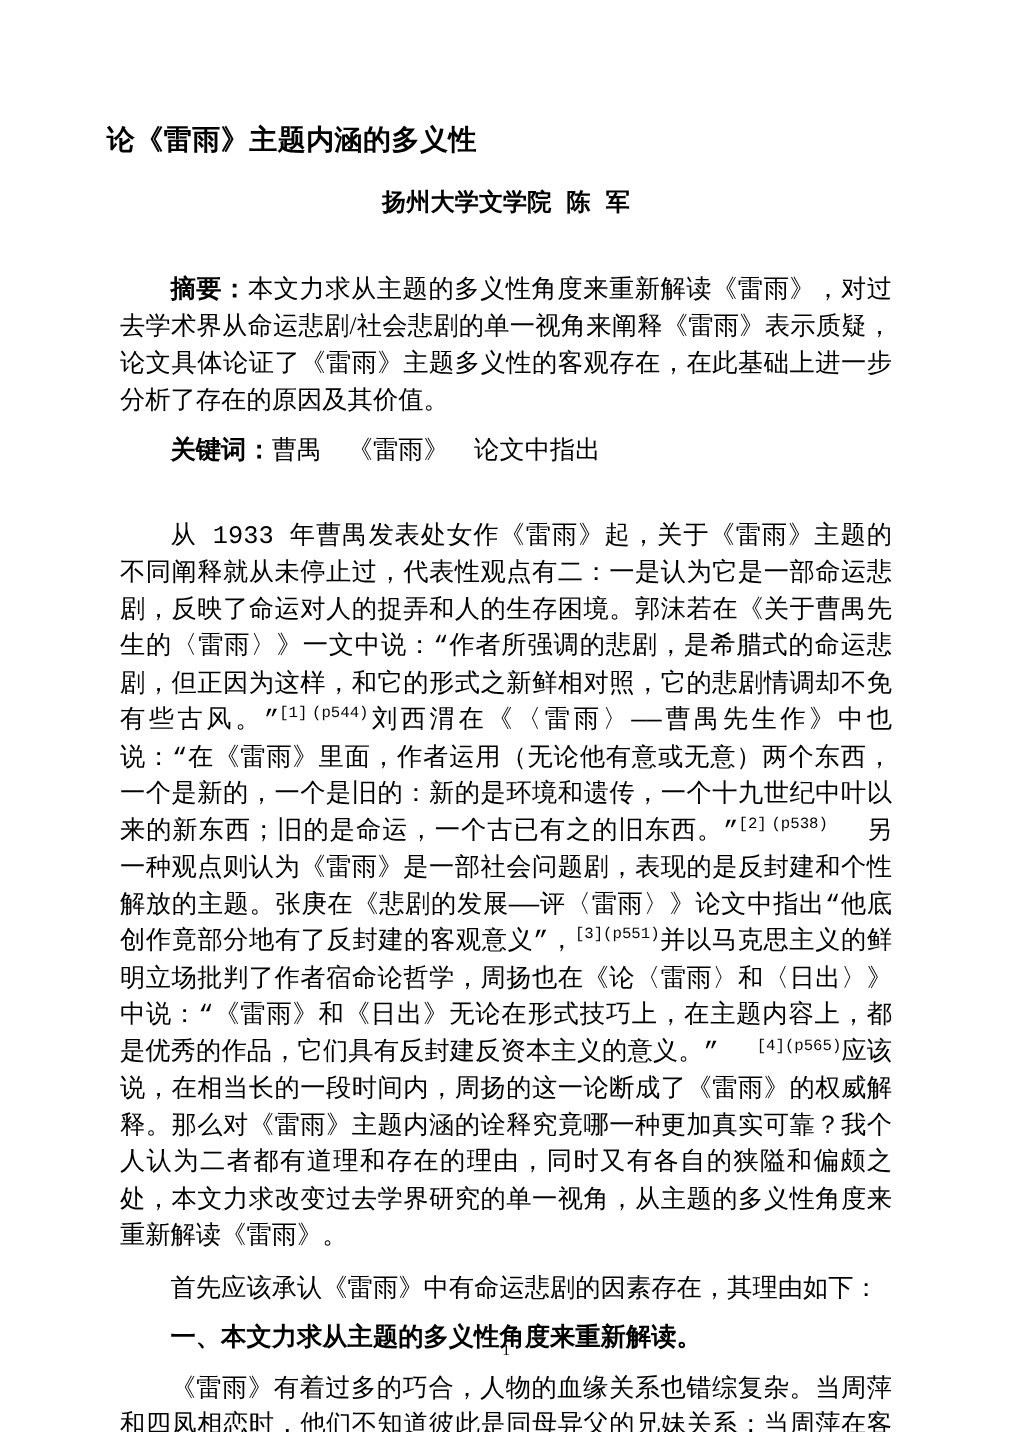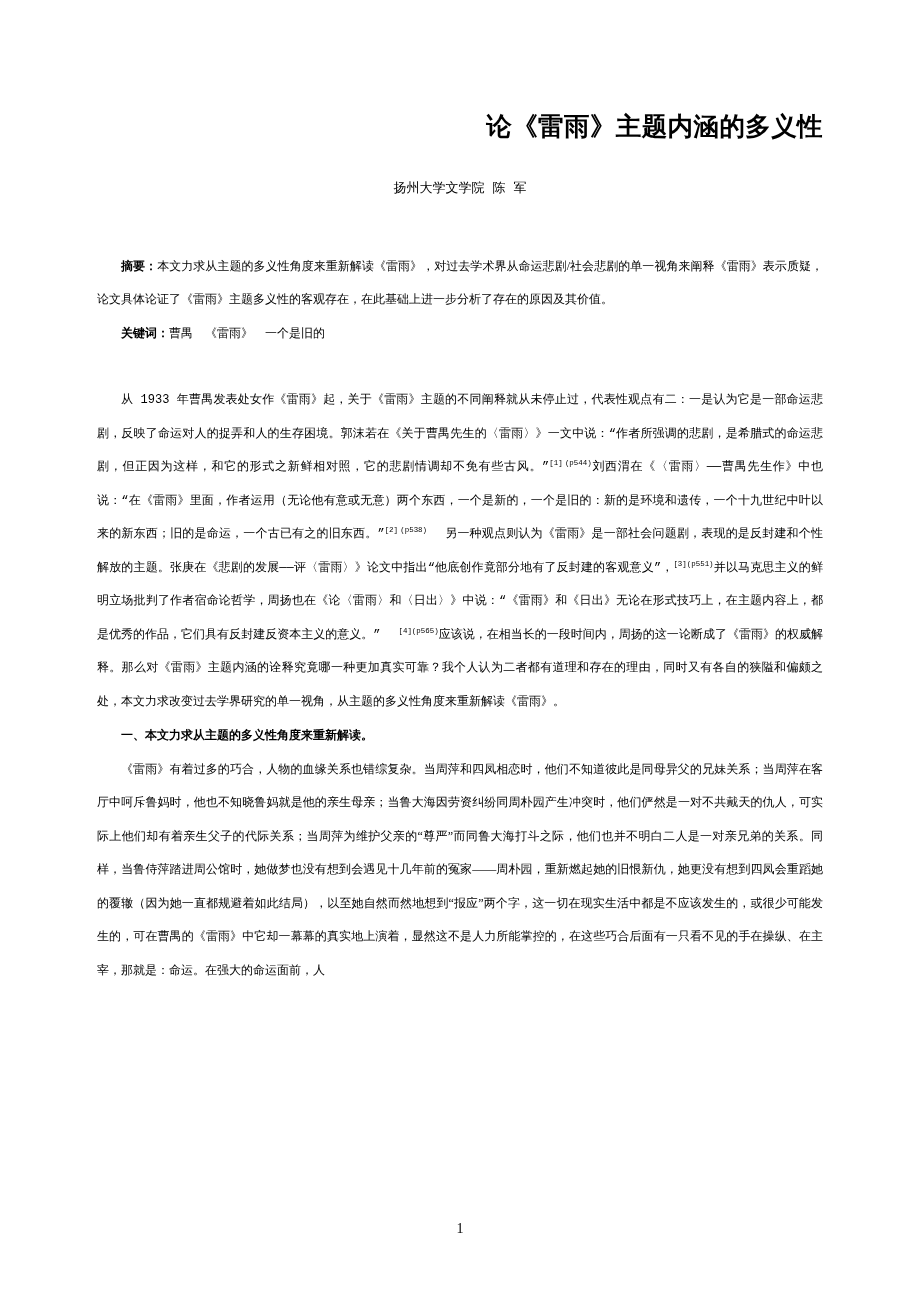--- a/index.html
+++ b/index.html
@@ -23,39 +23,39 @@
     position: absolute;
     left: 97px;
     top: 0;
     width: 726px;
   }
 
   
   .doc-title {
     margin: 0;
     padding-top: 110px;
-    text-align: right;
+    text-align: left;
     font-size: 25.5px;
     font-weight: bold;
     letter-spacing: 0.4px;
     line-height: 1.35;
   }
   .doc-author {
-    margin: 18px;
+    margin: 8px;
     padding-top: 17px;
     text-align: center;
-    font-size: 13px;
-    font-weight: normal;
+    font-size: 22px;
+    font-weight: bold;
     line-height: 1.4;
   }
 
   
   .para {
-    margin: 0;
-    font-size: 12px;
+    margin: 12px;
+    font-size: 23px;
     line-height: 33.5px;
     text-align: justify;
     text-justify: inter-ideograph;
     text-indent: 2em;
     word-break: break-all;
   }
   .para.abstract {
     padding-top: 34px;
   }
   .para.keywords {
@@ -117,27 +117,28 @@
 
     <p class="doc-author">
       <span>扬州大学文学院</span><span class="name-sep"></span><span>陈</span><span class="name-sep"></span><span>军</span>
     </p>
 
     <p class="para abstract">
       <span class="lead">摘要：</span><span>本文力求从主题的多义性角度来重新解读《雷雨》，对过去学术界从命运悲剧/社会悲剧的单一视角来阐释《雷雨》表示质疑，论文具体论证了《雷雨》主题多义性的客观存在，在此基础上进一步分析了存在的原因及其价值。</span>
     </p>
 
     <p class="para keywords">
-      <span class="lead">关键词：</span><span>曹禺</span><span class="kw-sep"></span><span>《雷雨》</span><span class="kw-sep"></span><span>一个是旧的</span>
+      <span class="lead">关键词：</span><span>曹禺</span><span class="kw-sep"></span><span>《雷雨》</span><span class="kw-sep"></span><span>论文中指出</span>
     </p>
 
     <p class="para body-first">
       <span>从 1933 年曹禺发表处女作《雷雨》起，关于《雷雨》主题的不同阐释就从未停止过，代表性观点有二：一是认为它是一部命运悲剧，反映了命运对人的捉弄和人的生存困境。郭沫若在《关于曹禺先生的〈雷雨〉》一文中说：“作者所强调的悲剧，是希腊式的命运悲剧，但正因为这样，和它的形式之新鲜相对照，它的悲剧情调却不免有些古风。”</span><span class="cite">[1]</span><span class="cite cite-sp"></span><span class="cite">(p544)</span><span>刘西渭在《〈雷雨〉——曹禺先生作》中也说：“在《雷雨》里面，作者运用（无论他有意或无意）两个东西，一个是新的，一个是旧的：新的是环境和遗传，一个十九世纪中叶以来的新东西；旧的是命运，一个古已有之的旧东西。”</span><span class="cite">[2]</span><span class="cite cite-sp"></span><span class="cite">(p538)</span><span class="gap-wide"></span><span>另一种观点则认为《雷雨》是一部社会问题剧，表现的是反封建和个性解放的主题。张庚在《悲剧的发展——评〈雷雨〉》论文中指出“他底创作竟部分地有了反封建的客观意义”，</span><span class="cite">[3]</span><span class="cite">(p551)</span><span>并以马克思主义的鲜明立场批判了作者宿命论哲学，周扬也在《论〈雷雨〉和〈日出〉》中说：“《雷雨》和《日出》无论在形式技巧上，在主题内容上，都是优秀的作品，它们具有反封建反资本主义的意义。”</span><span class="gap-wide"></span><span class="cite">[4]</span><span class="cite">(p565)</span><span>应该说，在相当长的一段时间内，周扬的这一论断成了《雷雨》的权威解释。那么对《雷雨》主题内涵的诠释究竟哪一种更加真实可靠？我个人认为二者都有道理和存在的理由，同时又有各自的狭隘和偏颇之处，本文力求改变过去学界研究的单一视角，从主题的多义性角度来重新解读《雷雨》。</span>
     </p>
 
+    <p class="para">首先应该承认《雷雨》中有命运悲剧的因素存在，其理由如下：</p>
 
     <p class="para section-head">一、本文力求从主题的多义性角度来重新解读。</p>
 
     <p class="para">《雷雨》有着过多的巧合，人物的血缘关系也错综复杂。当周萍和四凤相恋时，他们不知道彼此是同母异父的兄妹关系；当周萍在客厅中呵斥鲁妈时，他也不知晓鲁妈就是他的亲生母亲；当鲁大海因劳资纠纷同周朴园产生冲突时，他们俨然是一对不共戴天的仇人，可实际上他们却有着亲生父子的代际关系；当周萍为维护父亲的“尊严”而同鲁大海打斗之际，他们也并不明白二人是一对亲兄弟的关系。同样，当鲁侍萍踏进周公馆时，她做梦也没有想到会遇见十几年前的冤家——周朴园，重新燃起她的旧恨新仇，她更没有想到四凤会重蹈她的覆辙（因为她一直都规避着如此结局），以至她自然而然地想到“报应”两个字，这一切在现实生活中都是不应该发生的，或很少可能发生的，可在曹禺的《雷雨》中它却一幕幕的真实地上演着，显然这不是人力所能掌控的，在这些巧合后面有一只看不见的手在操纵、在主宰，那就是：命运。在强大的命运面前，人</p>
 
   </div>
 
   <div class="page-number">1</div>
 </div>
 

